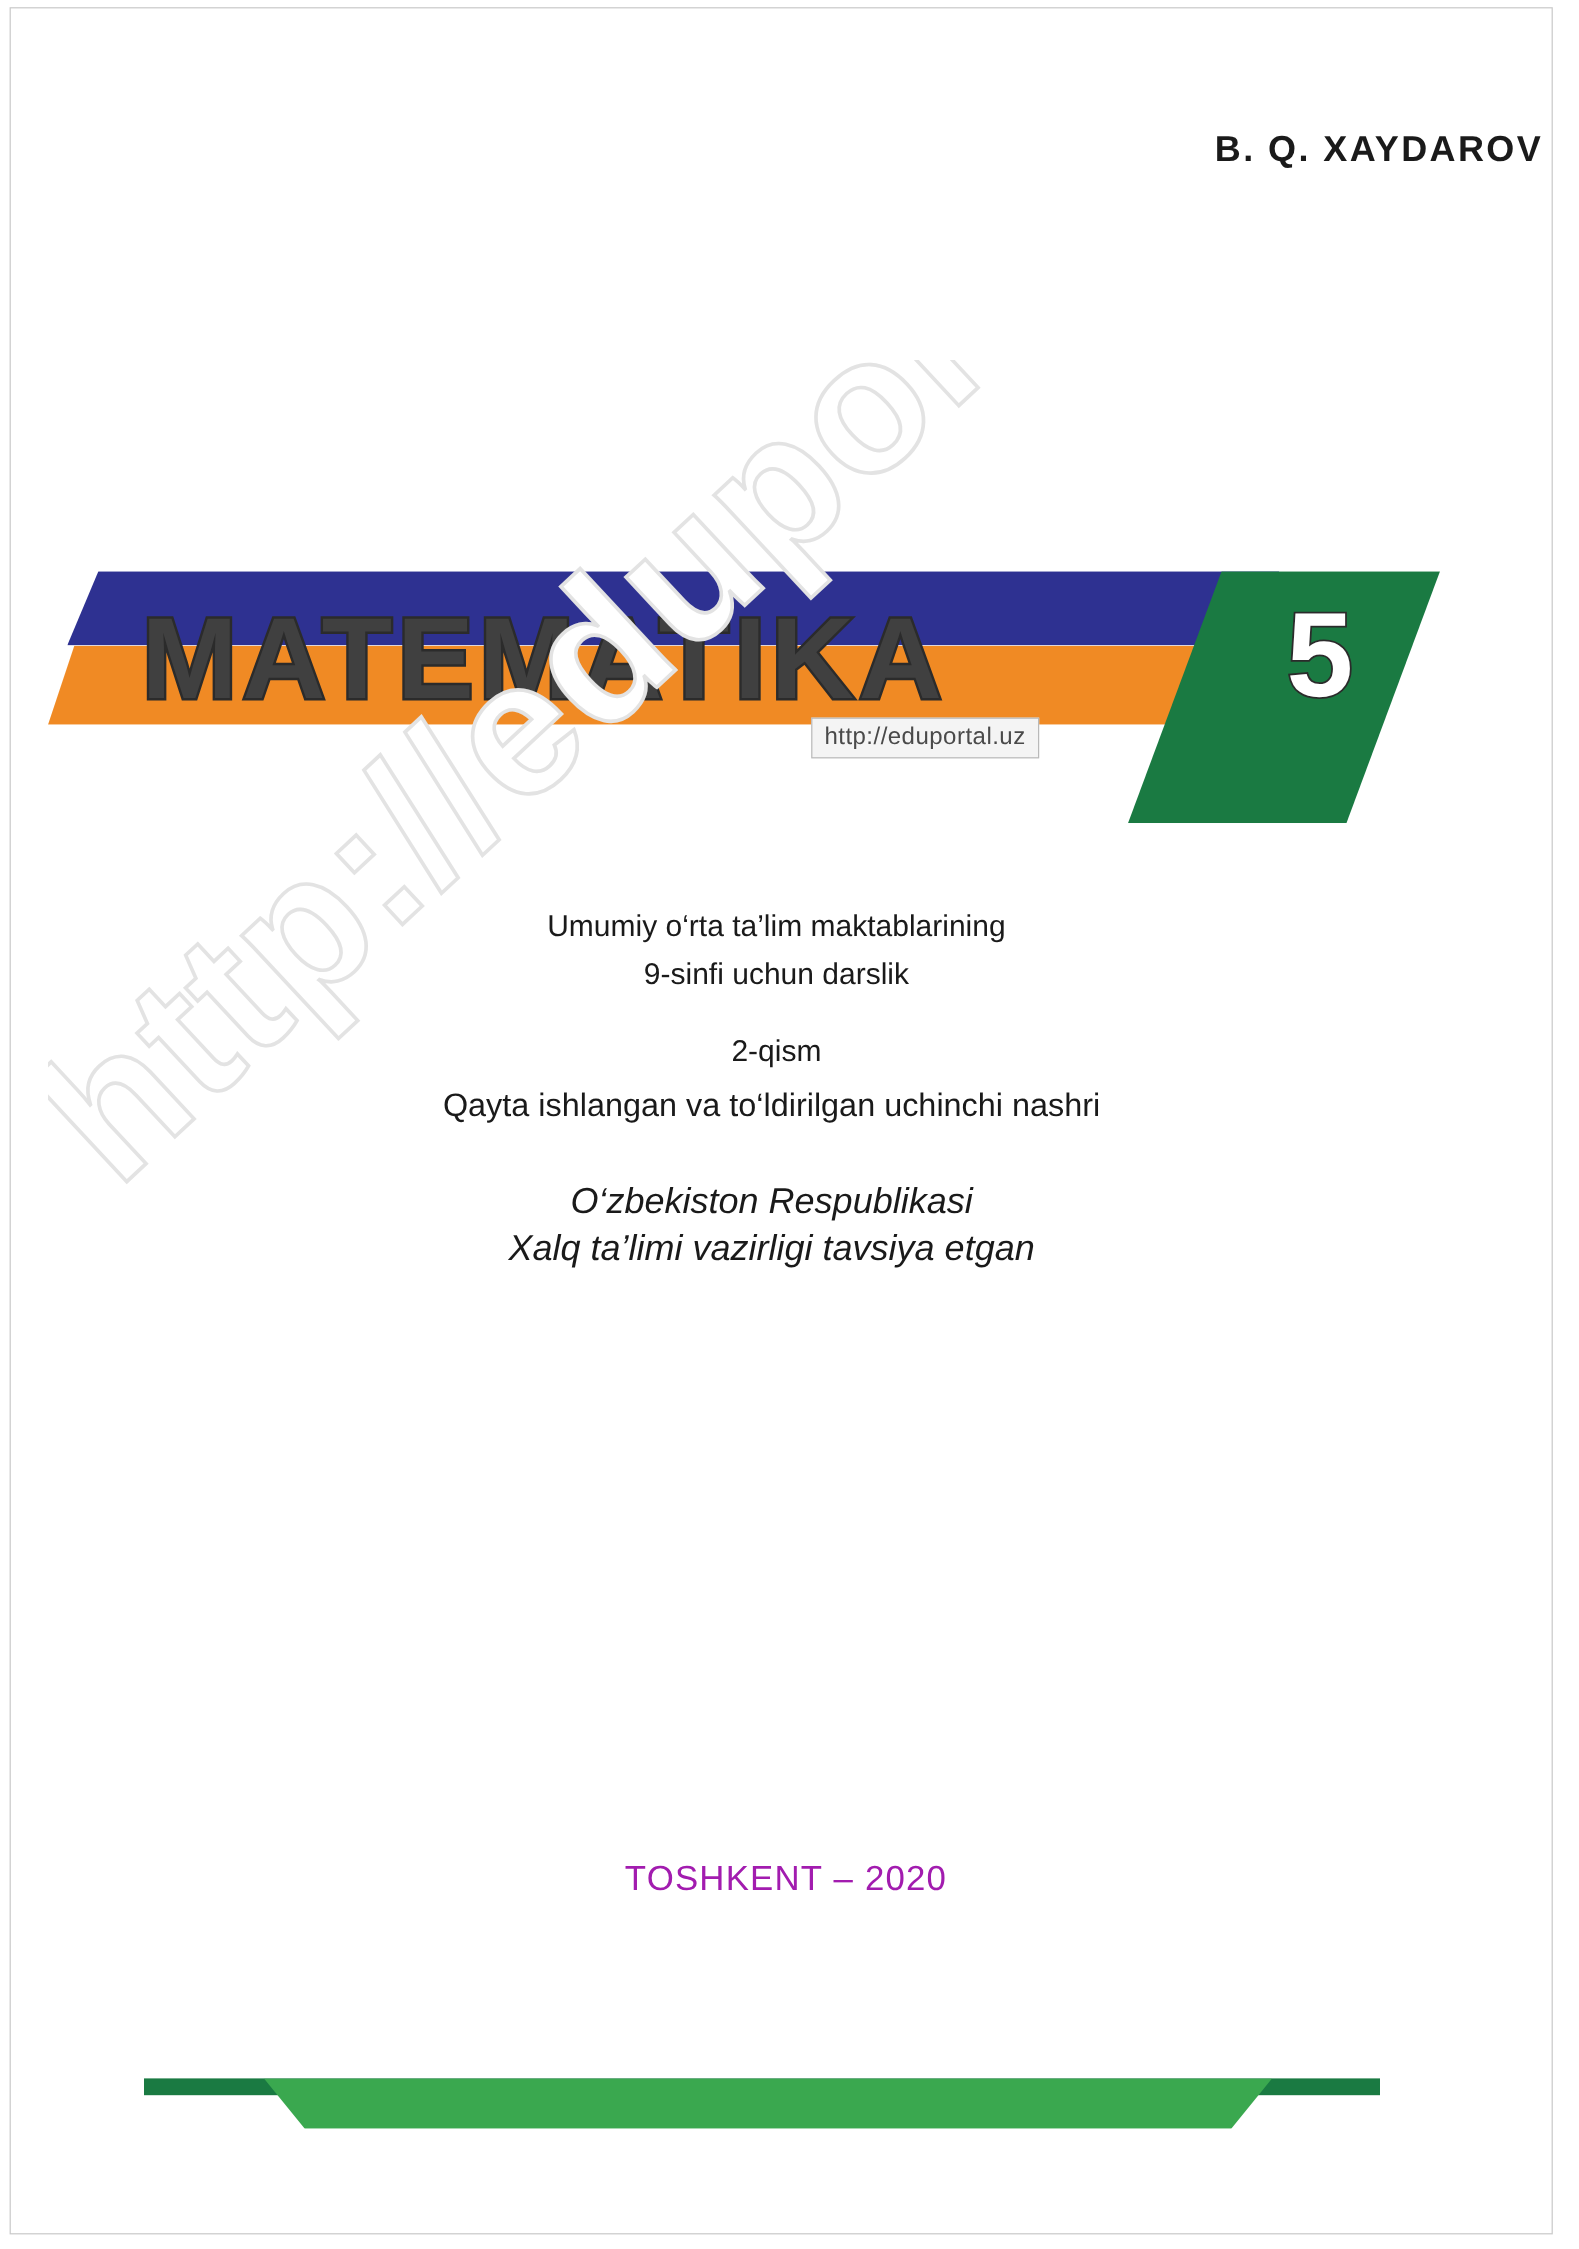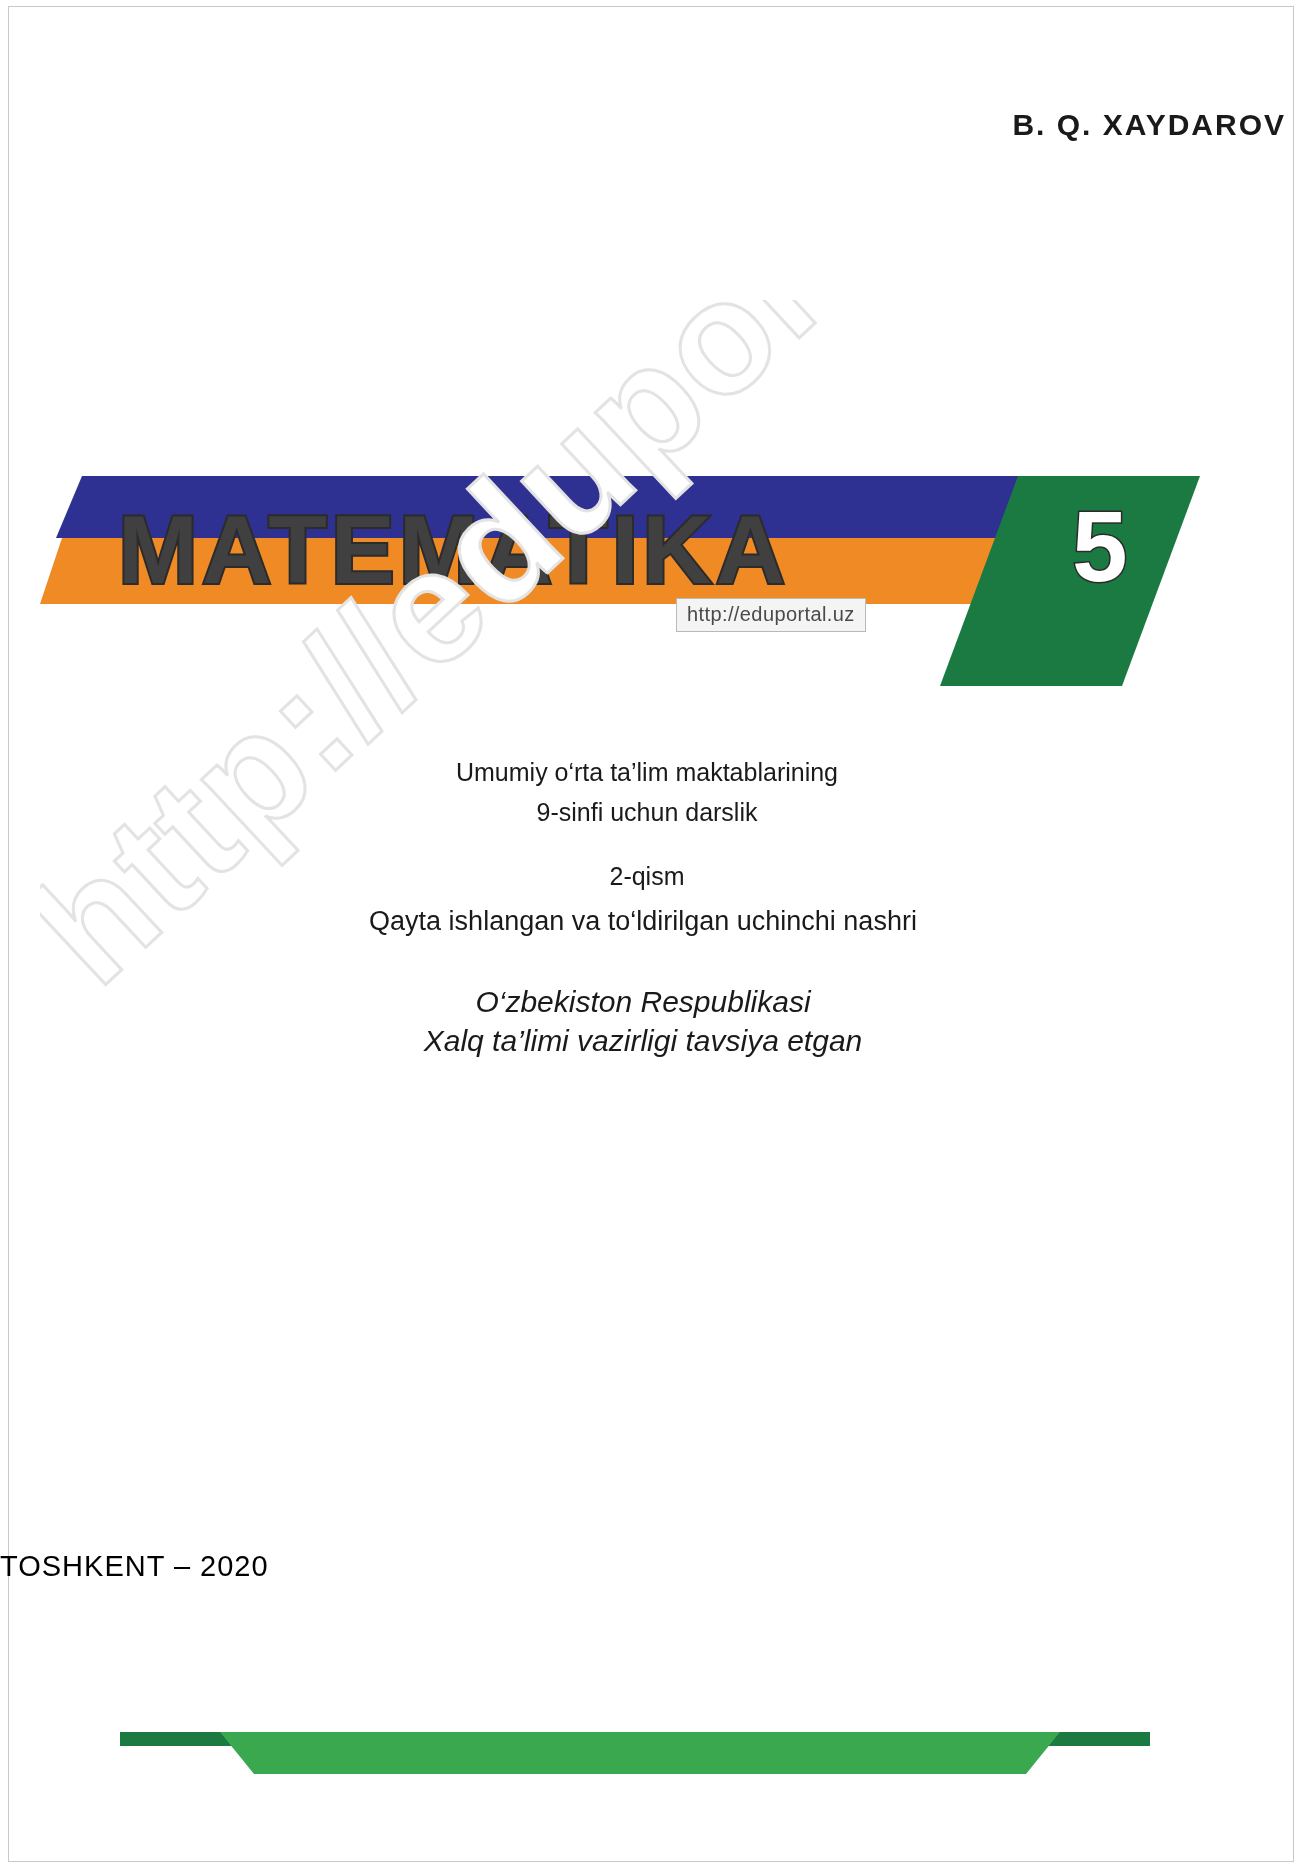--- a/index.html
+++ b/index.html
@@ -159,23 +159,25 @@
     color: #1a1a1a;
     line-height: 39px;
   }
 
   
   .imprint {
     position: absolute;
     left: 0;
     top: 1550px;
     width: 1286px;
+    text-align: center;
     font-size: 29px;
-    color: #000000;
+    color: #a21caf;
     letter-spacing: 1px;
+    padding-left: 12px;
   }
 
   
   .ribbon {
     position: absolute;
     left: 0;
     top: 1720px;
     width: 1316px;
     height: 70px;
   }

